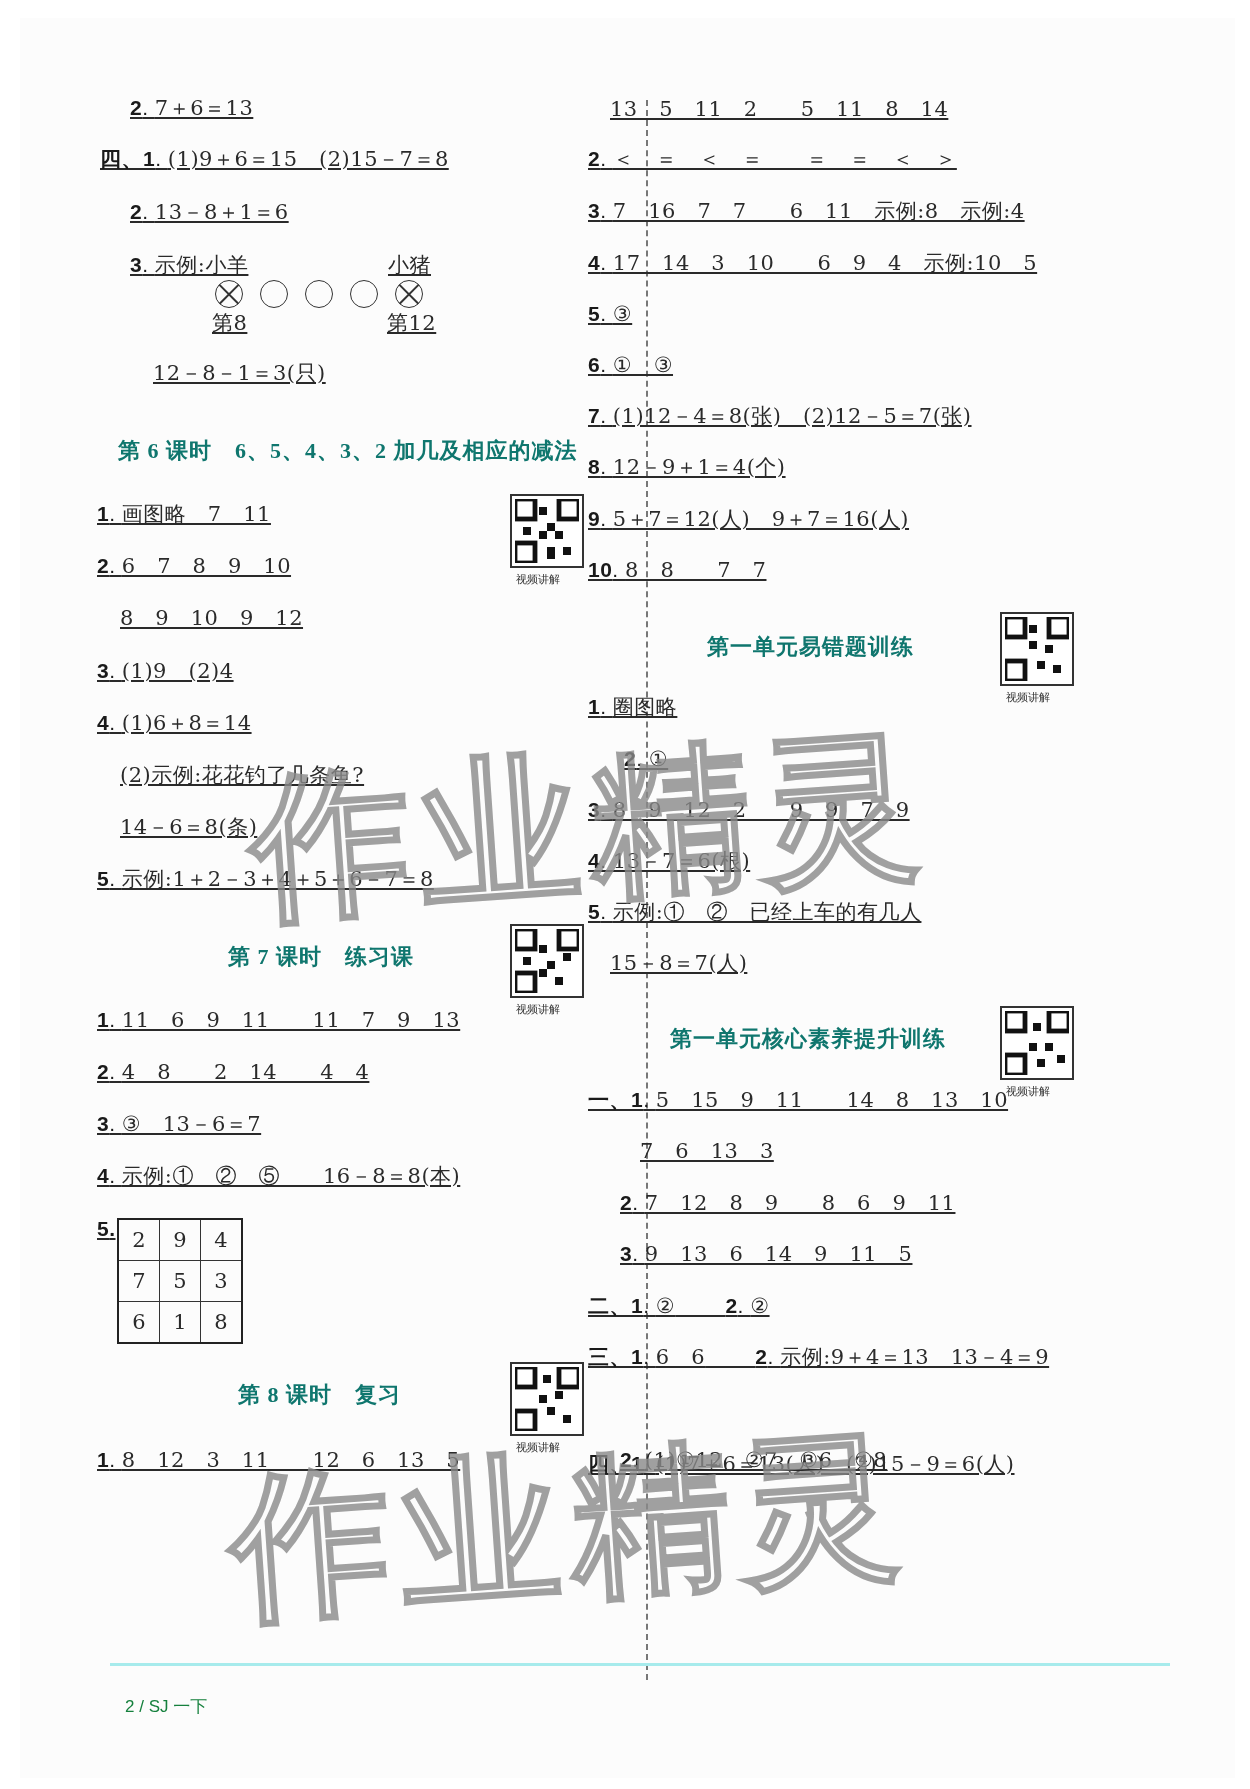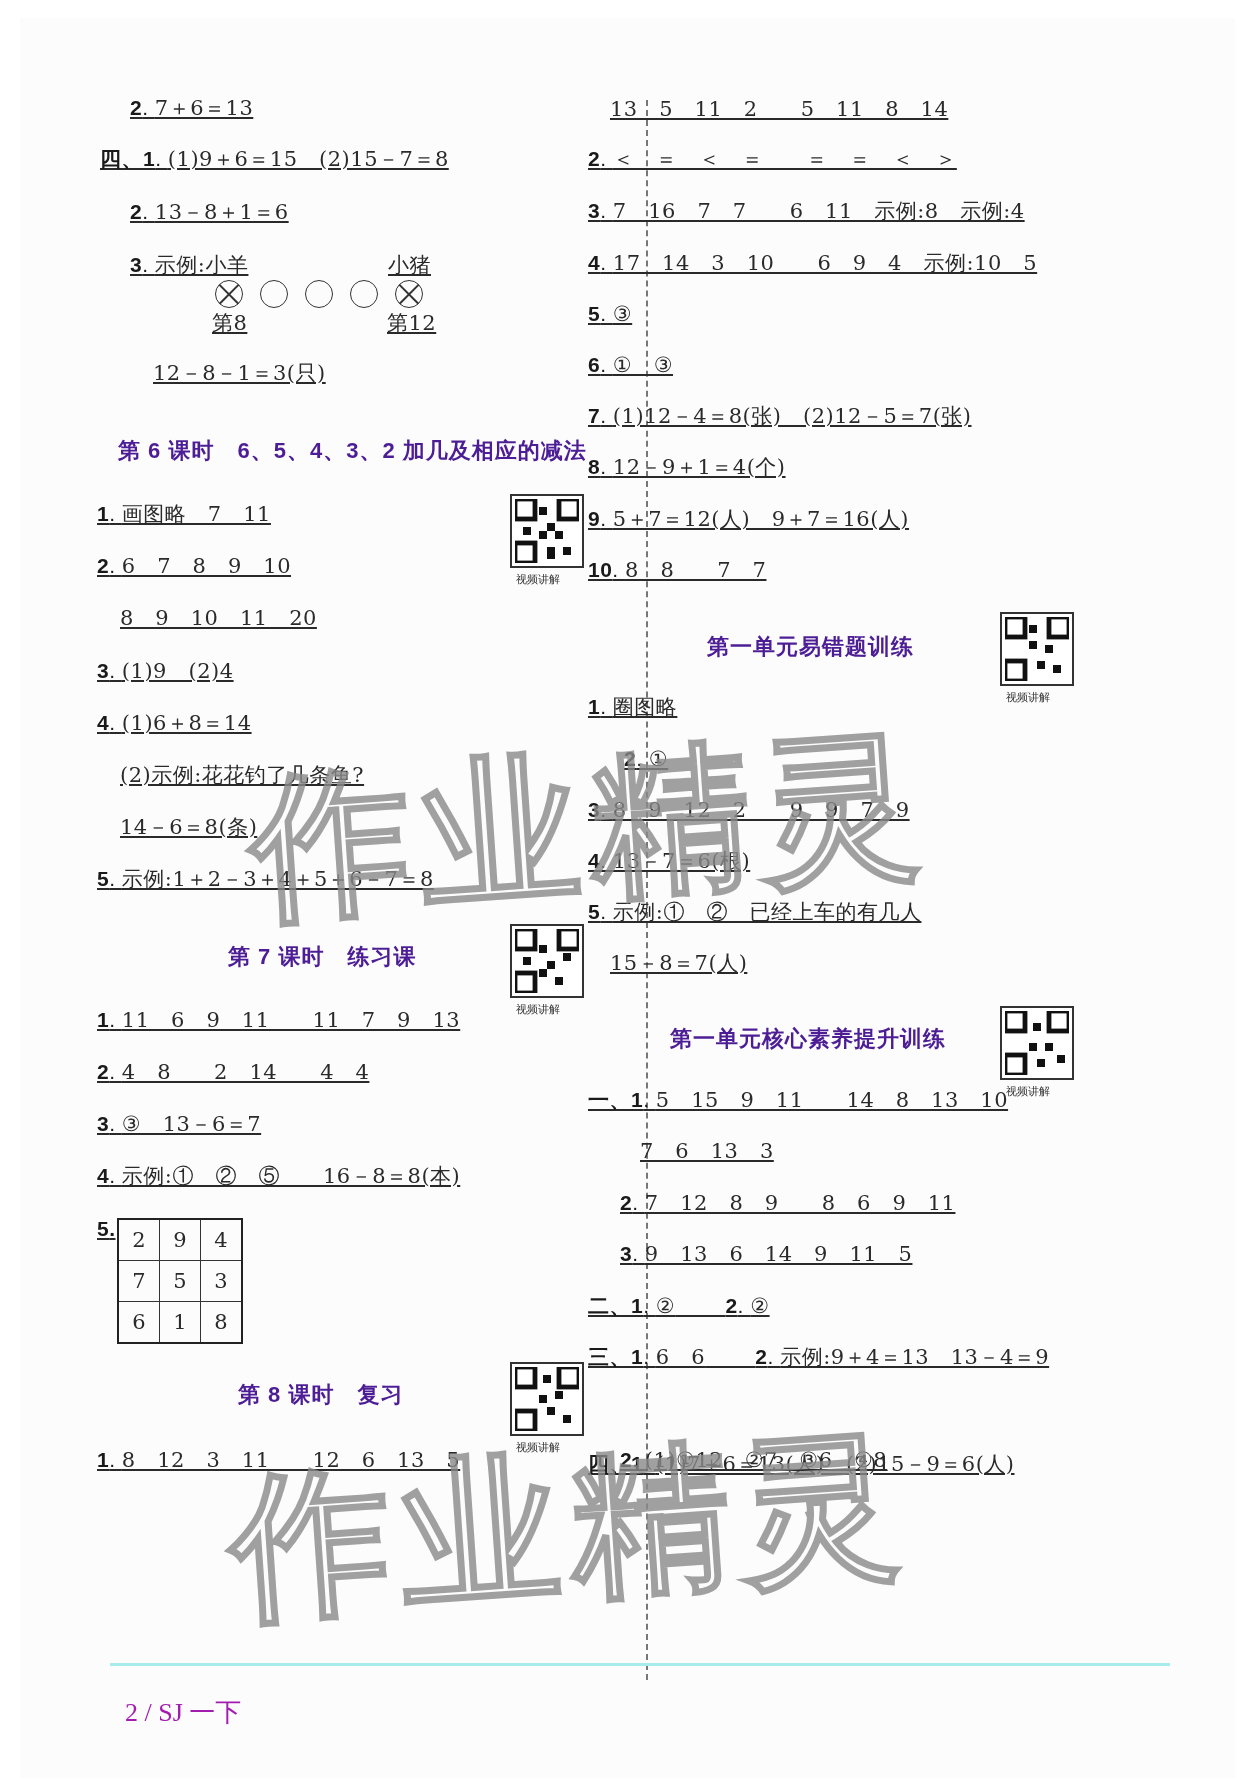--- a/index.html
+++ b/index.html
@@ -19,22 +19,22 @@
     text-decoration: underline;
   }
   .num {
     font-family: "Liberation Sans", "DejaVu Sans", sans-serif;
     font-weight: bold; color: #1a1a1a;
   }
   .num::after { content: ". "; font-weight: normal; }
   .num.noafter::after { content: ""; }
   .pre { font-family: "DejaVu Sans", sans-serif; font-weight: bold; color:#1a1a1a; }
   .heading {
-    position: absolute; font-family: Liberation Sans, sans-serif;
-    font-weight: bold; color: #4c1d95; font-size: 22px; letter-spacing: 1px; white-space: pre;
+    position: absolute; font-family: Liberation Serif, serif;
+    font-weight: bold; color: #0f766e; font-size: 22px; letter-spacing: 1px; white-space: pre;
   }
   .qr {
     position: absolute; width: 56px; text-align: center; padding-left: 40px;
   }
   .qr .code {
     width: 70px; height: 70px; border: 2px solid #333; background: #fff;
     position: relative; margin: 0 auto;
   }
   .qr .code svg { position:absolute; left:3px; top:3px; }
   .qr .cap {
@@ -42,22 +42,22 @@
   }
   .divider {
     position: absolute; left: 646px; top: 100px; height: 1580px;
     border-left: 2px dashed #777;
   }
   .bottom-rule {
     position: absolute; left: 110px; top: 1663px; width: 1060px; height: 3px;
     background: #a7ebec;
   }
   .footer {
-    position: absolute; left: 125px; top: 1695px; font-family: Liberation Serif, serif;
-    font-size: 26px; color: #a21caf; white-space: pre;
+    position: absolute; left: 125px; top: 1695px; font-family: Liberation Sans, sans-serif;
+    font-size: 17px; color: #15803d; white-space: pre;
   }
   .circles { position: absolute; display:flex; gap: 20px; }
   .circle {
     width: 28px; height: 28px; border: 1.5px solid #333; border-radius: 50%;
     position: relative; box-sizing: border-box;
   }
   .circle.crossed::before, .circle.crossed::after {
     content: ""; position: absolute; left: 50%; top: 50%; width: 27px; height: 1.5px;
     background: #333; transform-origin: center;
   }
@@ -117,21 +117,21 @@
         <rect x="6" y="6" width="1" height="1" fill="#111"></rect>
         <rect x="1" y="3.5" width="1" height="1" fill="#111"></rect>
         <rect x="4" y="6" width="1" height="1.5" fill="#111"></rect>
       </svg>
     </div>
   <div class="cap">视频讲解</div>
 </div>
 
 <div class="line" style="left:97px;top:500px"><span class="num">1</span><span>画图略　7　11</span></div>
 <div class="line" style="left:97px;top:552px"><span class="num">2</span><span>6　7　8　9　10</span></div>
-<div class="line" style="left:120px;top:604px">8　9　10　11　20</div>
+<div class="line" style="left:120px;top:604px">8　9　10　9　12</div>
 <div class="line" style="left:97px;top:657px"><span class="num">3</span><span>(1)9　(2)4</span></div>
 <div class="line" style="left:97px;top:709px"><span class="num">4</span><span>(1)6＋8＝14</span></div>
 <div class="line" style="left:120px;top:761px">(2)示例:花花钓了几条鱼?</div>
 <div class="line" style="left:120px;top:813px">14－6＝8(条)</div>
 <div class="line" style="left:97px;top:865px"><span class="num">5</span><span>示例:1＋2－3＋4＋5＋6－7＝8</span></div>
 
 <div class="heading" style="left:228px;top:942px">第 7 课时　练习课</div>
 <div class="qr" style="left:470px;top:924px">
   <div class="code">
       <svg width="64" height="64" viewBox="0 0 8 8">

